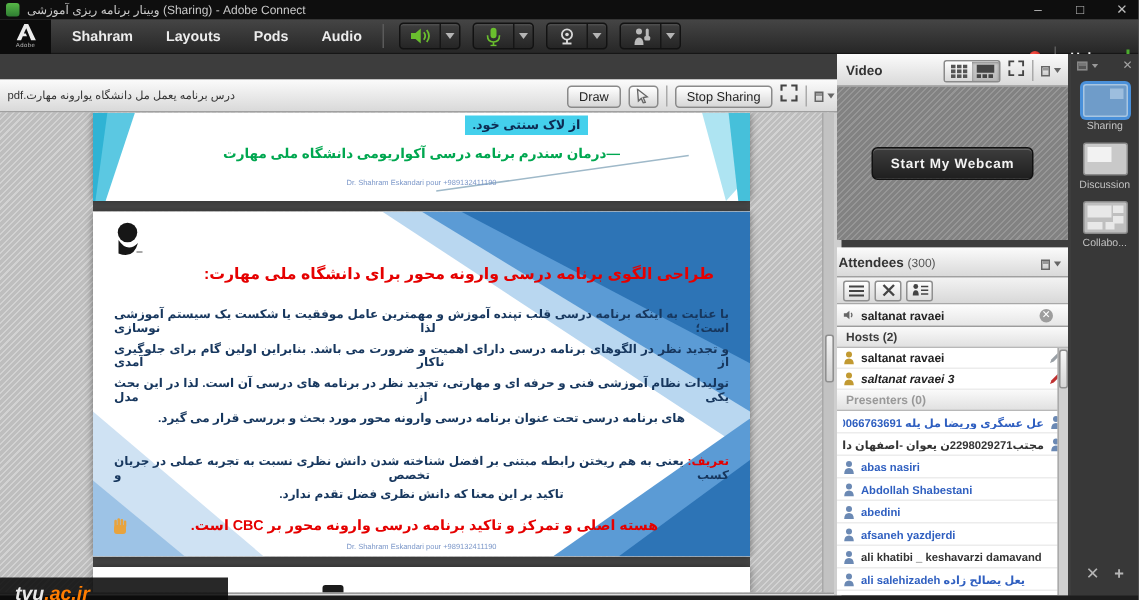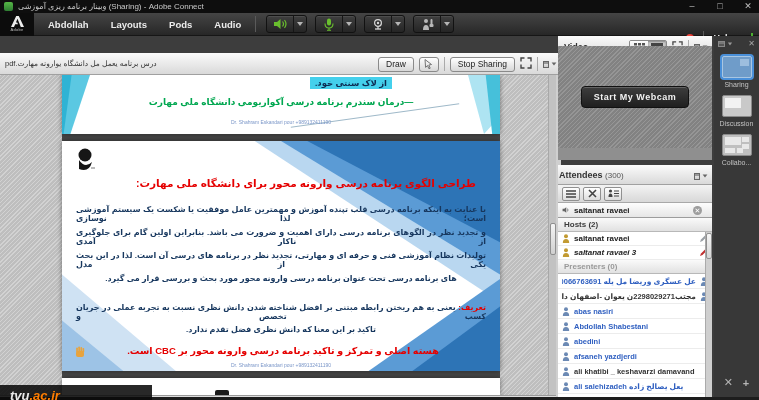--- a/index.html
+++ b/index.html
@@ -136,21 +136,21 @@
   .wm1 { color:#e8e8e8; } .wm2 { color:#ff7d00; }
 
   
   .right-col { position:absolute; left:558px; top:0; width:154px; height:361px; }
   .video-pod { position:absolute; left:0; top:0; width:154px; height:124px; background:#8f8f8f; }
   .video-pod .pod-header { padding:5px 6px; }
   .pod-title { font-size:9px; font-weight:bold; color:#333; }
   .vh-group { display:flex; border:1px solid #8a8a8a; border-radius:2px; overflow:hidden; height:15px; }
   .vh-seg { width:18px; display:flex; align-items:center; justify-content:center; background:linear-gradient(#fdfdfd,#d8d8d8); }
   .vh-seg.active { background:linear-gradient(#cfcfcf,#b9b9b9); box-shadow:inset 0 1px 2px rgba(0,0,0,.35); }
-  .video-body { position:absolute; left:0; top:10px; width:154px; height:102px; background:#8a8a8a;
+  .video-body { position:absolute; left:0; top:22px; width:154px; height:102px; background:#8a8a8a;
     background-image:repeating-linear-gradient(135deg, rgba(255,255,255,.10) 0 1px, rgba(0,0,0,.06) 1px 3px);
     display:flex; align-items:center; justify-content:center; }
   .webcam-btn { font-family:inherit; background:linear-gradient(#3d3d3d,#1f1f1f); color:#f2f2f2; font-weight:bold; font-size:9px;
     letter-spacing:.5px; border:1px solid #111; border-radius:4px; padding:5px 12px; box-shadow:inset 0 1px 0 rgba(255,255,255,.2); }
 
   .attendees-pod { position:absolute; left:0; top:129px; width:154px; height:232px; background:#fff; overflow:hidden; }
   .attendees-pod .pod-header { height:20px; padding:0 5px; }
   .att-title { font-size:9px; font-weight:bold; color:#333; margin-left:-4px; white-space:nowrap; }
   .att-count { font-weight:normal; color:#555; font-size:8px; }
   .att-toolbar { height:18px; background:linear-gradient(#f3f3f3,#d8d8d8); border-bottom:1px solid #a8a8a8;
@@ -212,21 +212,21 @@
   </div>
 
   <div class="menubar">
     <div class="adobe-logo">
       <svg width="13" height="11" viewBox="0 0 13 11">
         <path d="M5.2 0 L0 11 H3 L4.2 8.2 H7 L6.2 6.4 H4.9 L6.5 2.8 L9.8 11 H13 L7.8 0 Z" fill="#ececec"></path>
       </svg>
       <span class="adobe-word">Adobe</span>
     </div>
     <div class="menu-items">
-      <span>Abdollah</span>
+      <span>Shahram</span>
       <span>Layouts</span>
       <span>Pods</span>
       <span>Audio</span>
     </div>
     <div class="mb-divider"></div>
 
     <div class="tool-btn">
       <span class="seg-icon">
         <svg width="14" height="12" viewBox="0 0 14 12">
             <path d="M1 4 h3 l3.5-3 v10 L4 8 H1 Z" fill="#6abf2e"></path>

